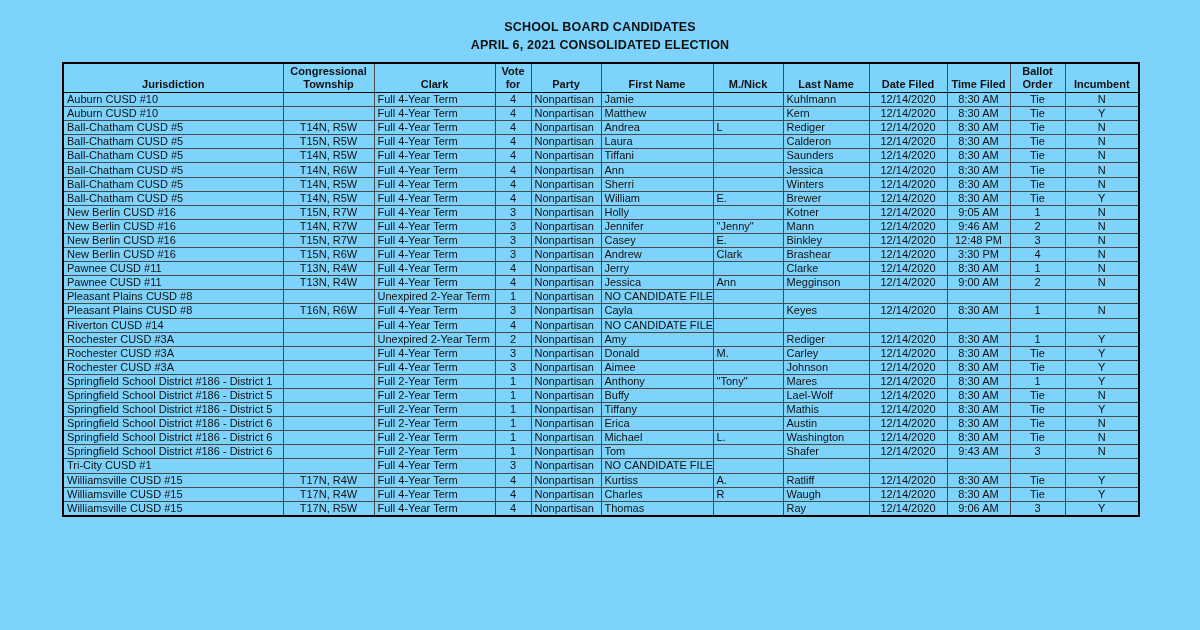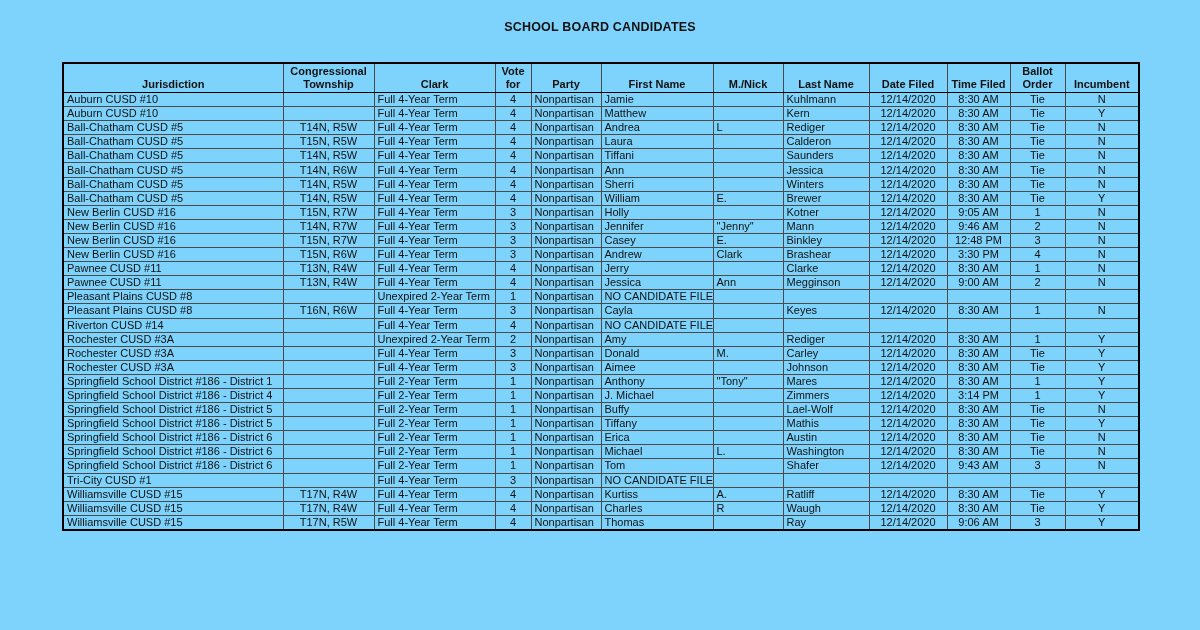--- a/index.html
+++ b/index.html
@@ -65,20 +65,21 @@
   }
   td.align-left   { text-align: left; }
   td.align-center { text-align: center; }
 </style>
 </head>
 <body>
 
 <div class="page">
   <div class="title-block">
     <div class="title-line">SCHOOL BOARD CANDIDATES</div>
+    <div class="title-line">APRIL 6, 2021 CONSOLIDATED ELECTION</div>
   </div>
 
   <table class="candidates">
     <colgroup id="colgroup">
         <col style="width: 220px;">
         <col style="width: 91px;">
         <col style="width: 121px;">
         <col style="width: 36px;">
         <col style="width: 70px;">
         <col style="width: 112px;">
@@ -394,34 +395,20 @@
           <td class="align-left">Nonpartisan</td>
           <td class="align-left">Anthony</td>
           <td class="align-left">"Tony"</td>
           <td class="align-left">Mares</td>
           <td class="align-center">12/14/2020</td>
           <td class="align-center">8:30 AM</td>
           <td class="align-center">1</td>
           <td class="align-center">Y</td>
         </tr>
         <tr>
-          <td class="align-left">Springfield School District #186 - District 4</td>
-          <td class="align-center"></td>
-          <td class="align-left">Full 2-Year Term</td>
-          <td class="align-center">1</td>
-          <td class="align-left">Nonpartisan</td>
-          <td class="align-left">J. Michael</td>
-          <td class="align-left"></td>
-          <td class="align-left">Zimmers</td>
-          <td class="align-center">12/14/2020</td>
-          <td class="align-center">3:14 PM</td>
-          <td class="align-center">1</td>
-          <td class="align-center">Y</td>
-        </tr>
-        <tr>
           <td class="align-left">Springfield School District #186 - District 5</td>
           <td class="align-center"></td>
           <td class="align-left">Full 2-Year Term</td>
           <td class="align-center">1</td>
           <td class="align-left">Nonpartisan</td>
           <td class="align-left">Buffy</td>
           <td class="align-left"></td>
           <td class="align-left">Lael-Wolf</td>
           <td class="align-center">12/14/2020</td>
           <td class="align-center">8:30 AM</td>

